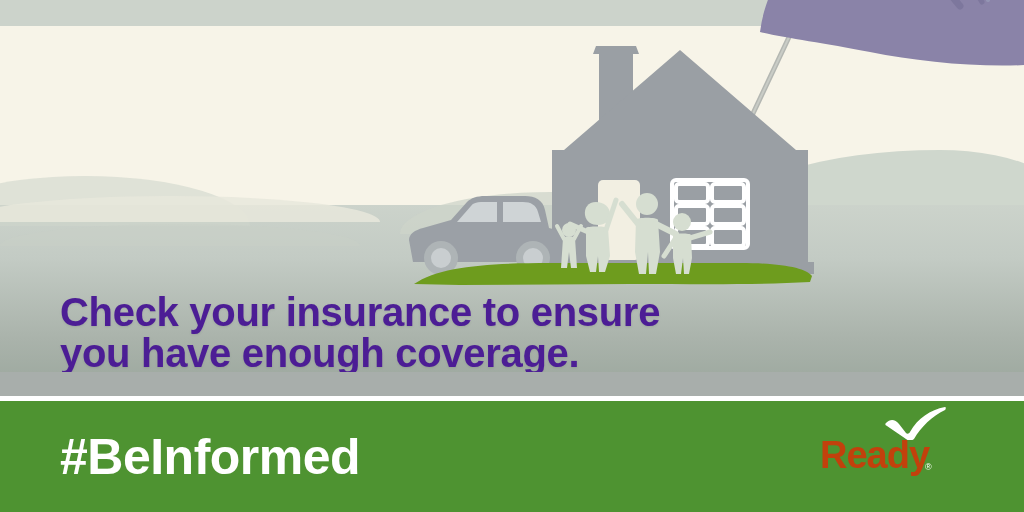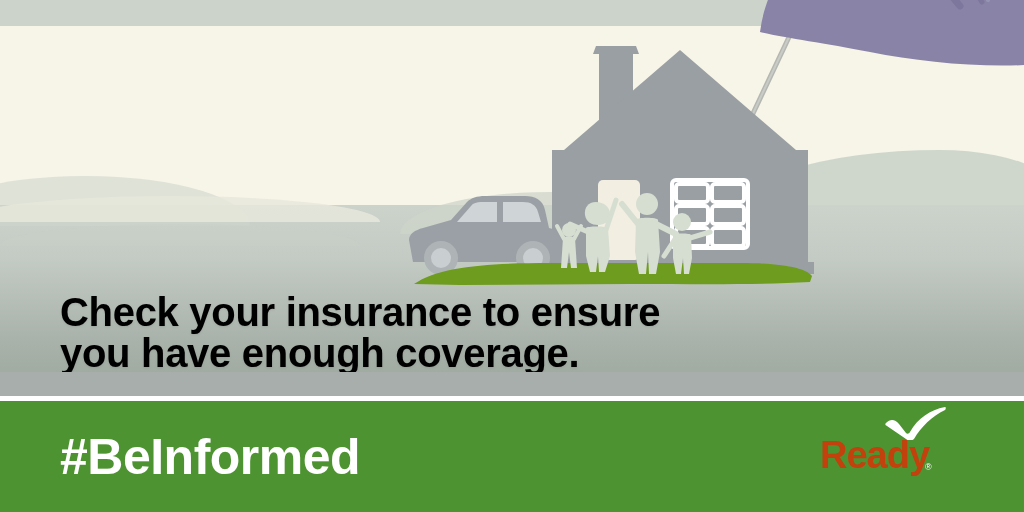--- a/index.html
+++ b/index.html
@@ -74,21 +74,21 @@
   .grass svg{display:block;}
 
   
   .family{position:absolute;left:552px;top:182px;width:170px;height:100px;}
   .family svg{display:block;}
 
   
   .headline{
     position:absolute;left:60px;top:292px;
     width:680px;
-    color:#000000;
+    color:#4c1d95;
     font-family:"Liberation Sans",sans-serif;
     font-weight:bold;
     font-size:40px;
     line-height:41px;
     letter-spacing:-0.3px;
     white-space:pre-line;
     text-shadow:0 1px 2px rgba(110,120,110,.25);
   }
 
   

